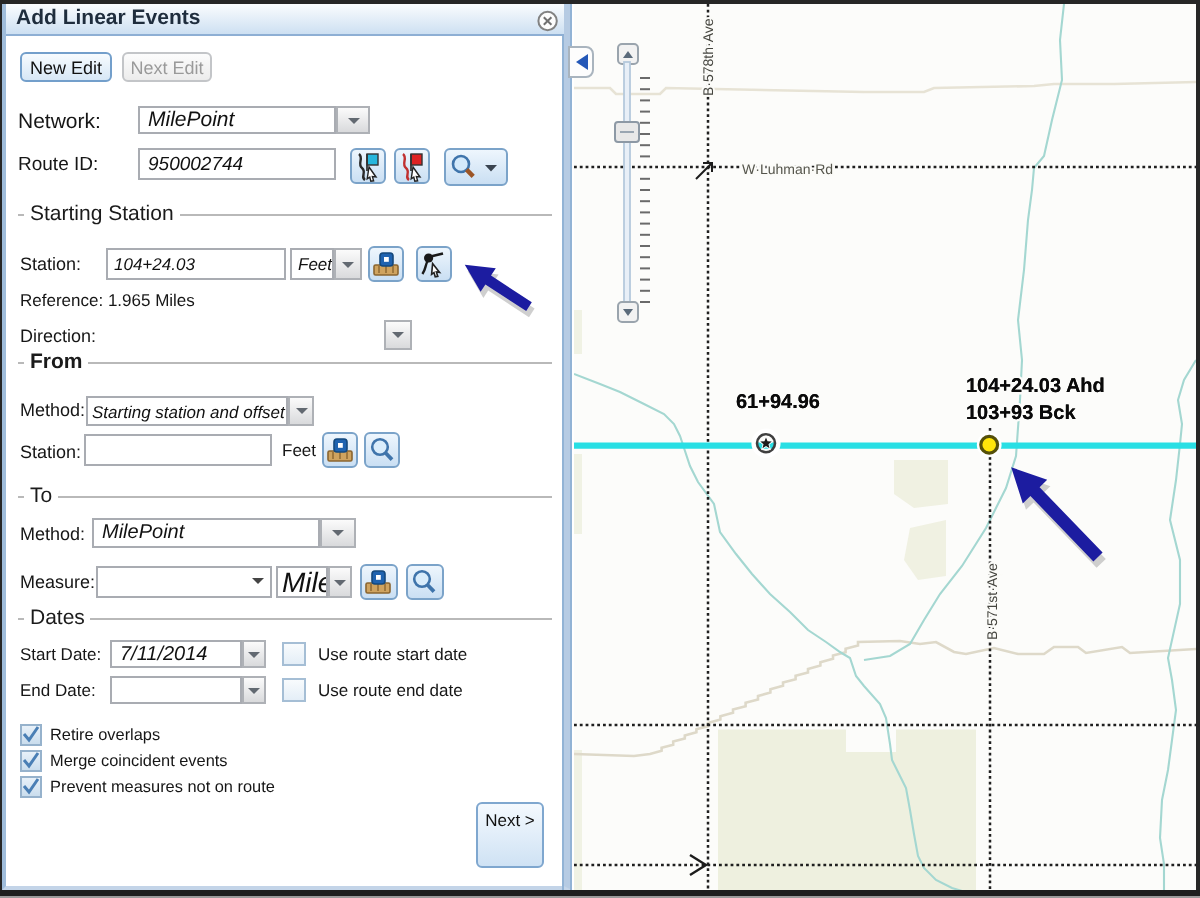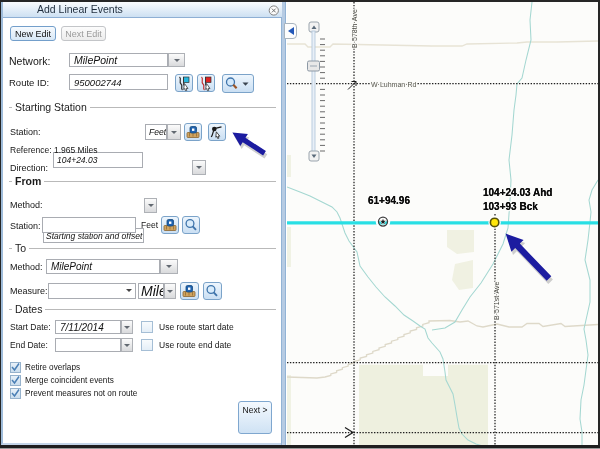--- a/index.html
+++ b/index.html
@@ -9,21 +9,21 @@
   
   .frame-top{left:0;top:0;width:600px;height:2px;background:#262626;}
   .frame-left{left:0;top:0;width:1px;height:449px;background:#262626;}
   .frame-right{left:598px;top:0;width:2px;height:449px;background:#262626;}
   .frame-bottom{left:0;top:445px;width:600px;height:3px;background:#1e1e1e;}
   .frame-bottom2{left:0;top:448px;width:600px;height:1px;background:#9a9a9a;}
 
   
   .panel{left:1px;top:2px;width:285px;height:443px;background:#ffffff;border-left:2px solid #9fbcda;border-right:4px solid #b6cbe3;border-bottom:2px solid #c3d4e8;box-sizing:border-box;}
   .titlebar{left:0;top:0;width:279px;height:15px;background:linear-gradient(#fafcfe,#cde0f2);border-bottom:1px solid #8eafd4;}
-  .title{left:8px;top:3px;font-size:10.5px;font-weight:normal;color:#1f2d3d;letter-spacing:0;margin-left:29px;}
+  .title{left:8px;top:3px;font-size:10.5px;font-weight:bold;color:#1f2d3d;letter-spacing:0;}
 
   .btn{box-sizing:border-box;border-radius:3px;font-size:9px;text-align:center;}
   .btn-blue{border:1px solid #739fcb;background:linear-gradient(#f7fbfe,#d7e7f6);color:#111;}
   .btn-dis{border:1px solid #c3c5c8;background:linear-gradient(#fcfcfc,#ececec);color:#9a9a9a;}
 
   .lbl{font-size:9px;color:#161616;white-space:nowrap;}
   .field{box-sizing:border-box;background:#fff;border:1px solid #a9acb2;font-size:10px;color:#111;white-space:nowrap;overflow:hidden;font-style:italic;}
   .trig{box-sizing:border-box;border:1px solid #aeb1b6;background:linear-gradient(#fbfbfb,#d9dadc);}
   .trig:after{content:"";position:absolute;left:50%;top:50%;margin-left:-3px;margin-top:-1.5px;border-left:3px solid transparent;border-right:3px solid transparent;border-top:3.5px solid #626971;}
   .ibtn{box-sizing:border-box;border:1px solid #7ba3c9;border-radius:3px;background:linear-gradient(#eef6fd,#cadff3);}
@@ -74,41 +74,41 @@
 
   <div class="abs ibtn" style="left:197px;top:74px;width:18px;height:18px;"></div>
 
   <div class="abs ibtn" style="left:222px;top:74px;width:32px;height:19px;"></div>
 
   <div class="abs fsline" style="left:9px;top:107px;width:267px;"></div>
   <div class="abs fstext" style="left:12px;top:101px;">Starting Station</div>
 
   <div class="abs lbl" style="left:10px;top:127px;">Station:</div>
 
-  <div class="abs field" style="left:53px;top:124px;width:90px;height:16px;line-height:15px;padding-left:3px;font-size:8.5px;margin-top:28px;">104+24.03</div>
+  <div class="abs field" style="left:53px;top:124px;width:90px;height:16px;line-height:15px;padding-left:3px;font-size:8.5px;">104+24.03</div>
 
   <div class="abs field" style="left:145px;top:124px;width:22px;height:16px;line-height:15px;padding-left:3px;font-size:8.5px;">Feet</div>
   <div class="abs trig" style="left:167px;top:124px;width:14px;height:16px;"></div>
 
   <div class="abs ibtn" style="left:184px;top:123px;width:18px;height:18px;"></div>
 
   <div class="abs ibtn" style="left:208px;top:123px;width:18px;height:18px;"></div>
 
   <div class="abs lbl" style="left:10px;top:145px;font-size:8.5px;">Reference: 1.965 Miles</div>
 
   <div class="abs lbl" style="left:10px;top:163px;">Direction:</div>
 
   <div class="abs trig" style="left:192px;top:160px;width:14px;height:15px;"></div>
 
   <div class="abs fsline" style="left:9px;top:181px;width:267px;"></div>
   <div class="abs fstext" style="left:12px;top:175px;font-weight:bold;">From</div>
 
   <div class="abs lbl" style="left:10px;top:200px;">Method:</div>
 
-  <div class="abs field" style="left:43px;top:198px;width:101px;height:15px;line-height:14px;padding-left:2px;font-size:8.5px;margin-top:30px;">Starting station and offset</div>
+  <div class="abs field" style="left:43px;top:198px;width:101px;height:15px;line-height:14px;padding-left:2px;font-size:8.5px;">Starting station and offset</div>
   <div class="abs trig" style="left:144px;top:198px;width:13px;height:15px;"></div>
 
   <div class="abs lbl" style="left:10px;top:221px;">Station:</div>
 
   <div class="abs field" style="left:42px;top:217px;width:94px;height:16px;"></div>
 
   <div class="abs lbl" style="left:141px;top:220px;font-size:8.5px;">Feet</div>
 
   <div class="abs ibtn" style="left:161px;top:216px;width:18px;height:18px;"></div>
 

